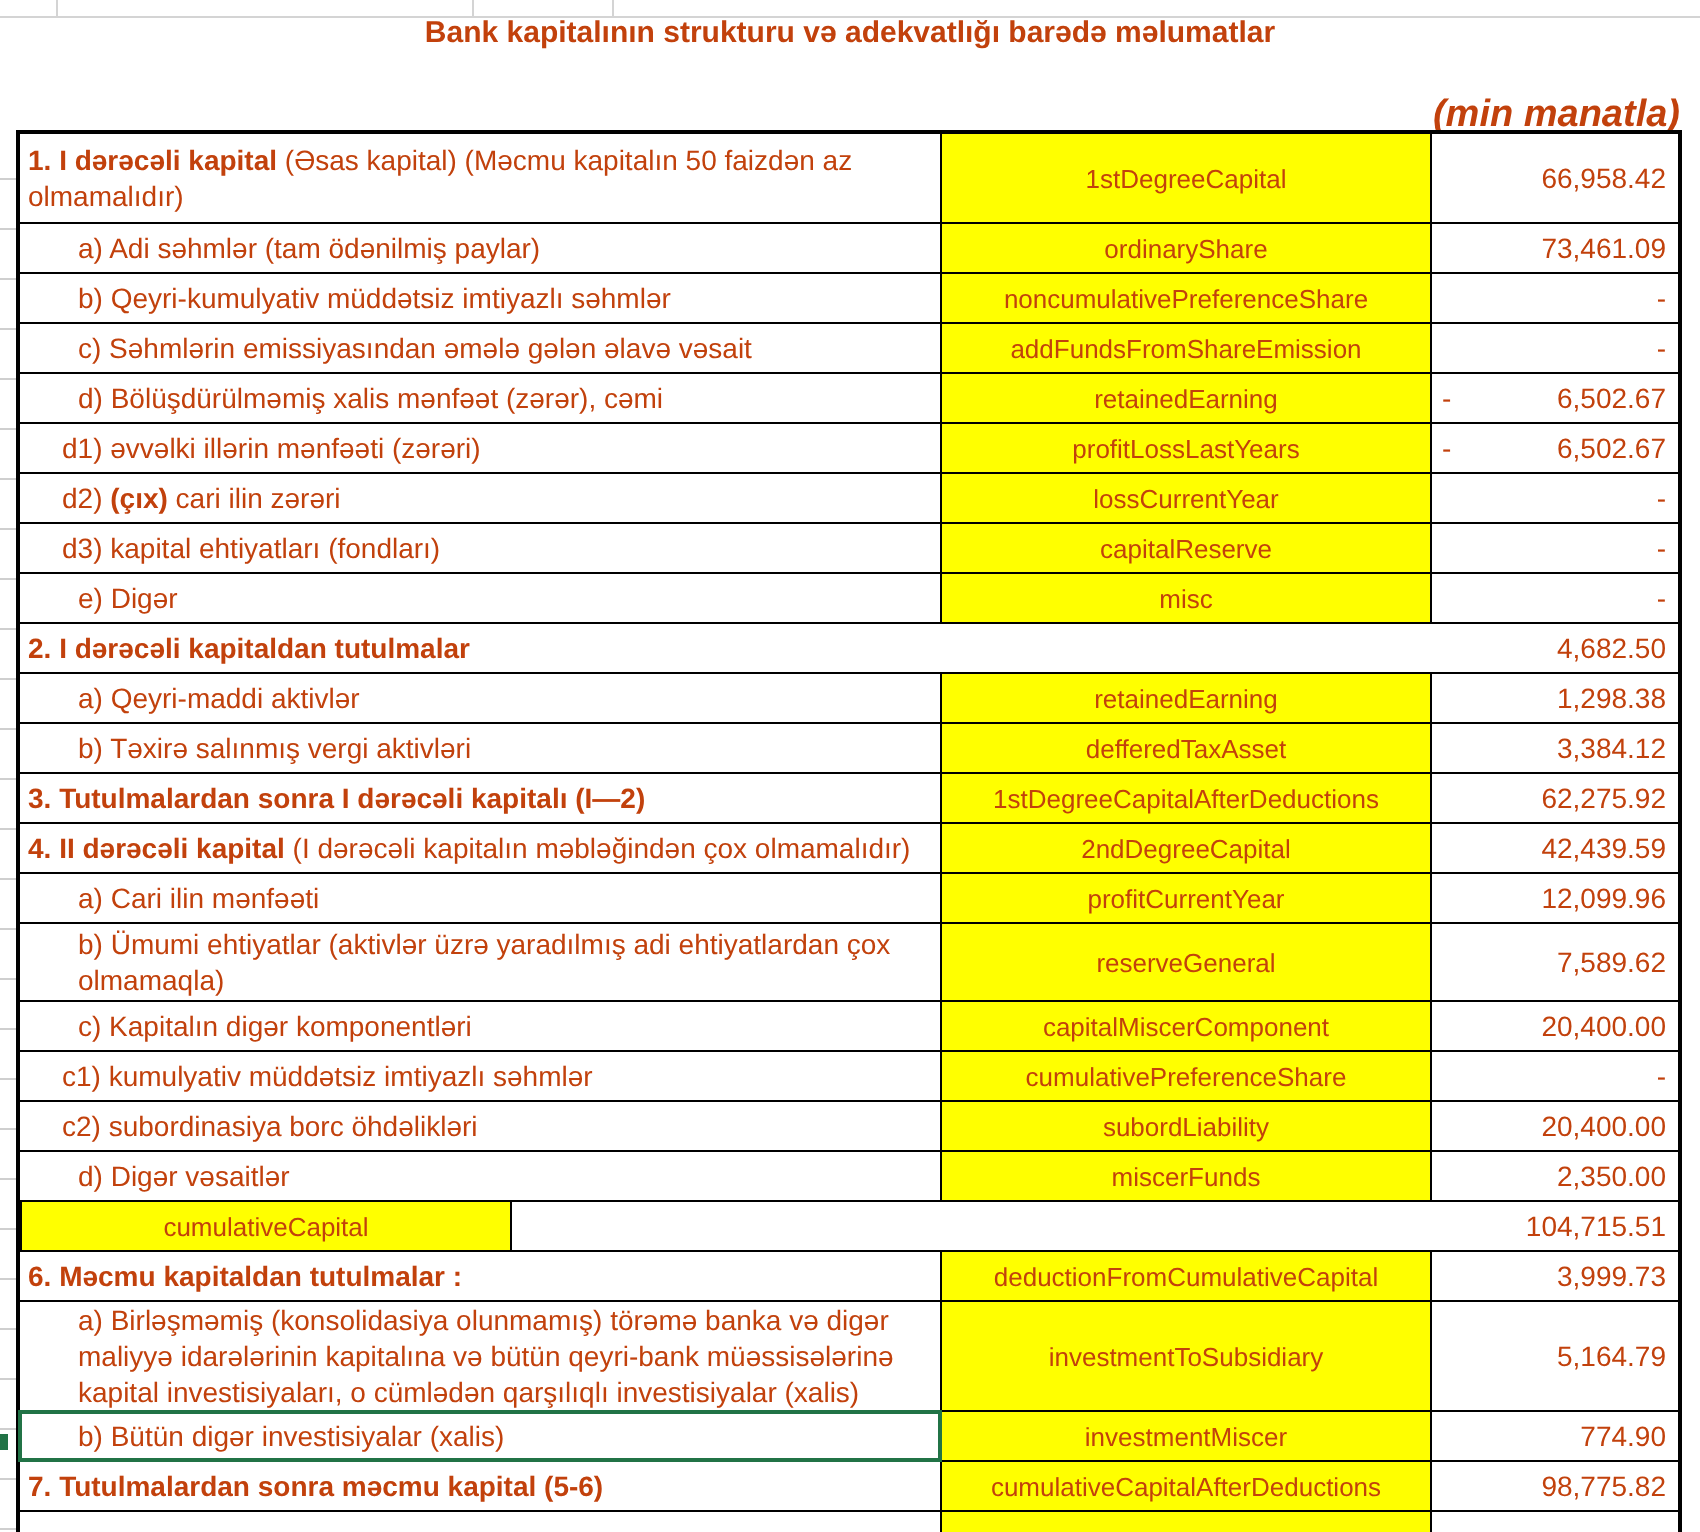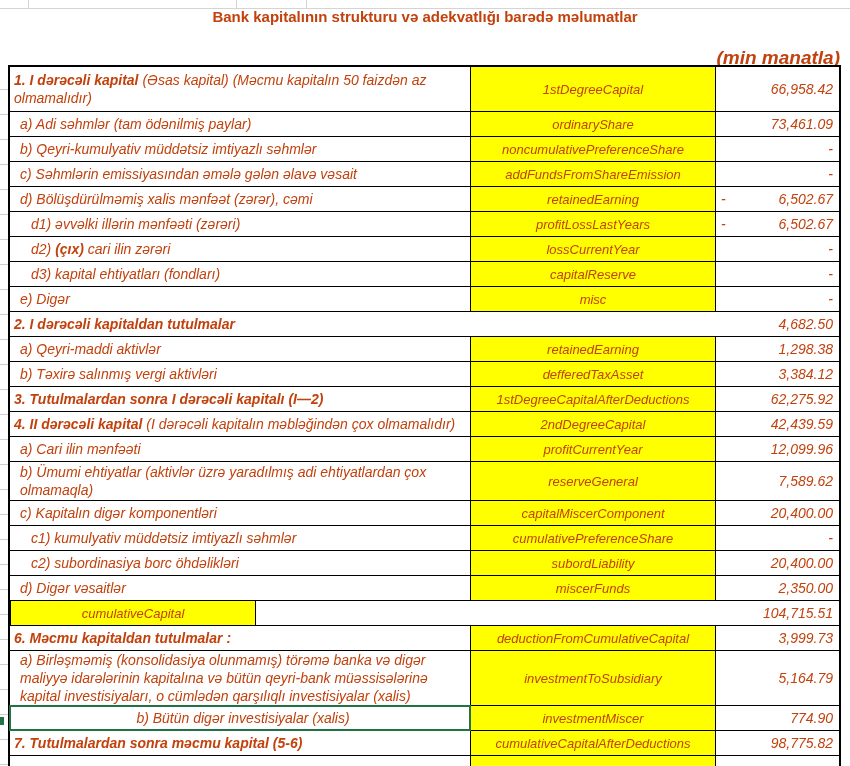--- a/index.html
+++ b/index.html
@@ -9,32 +9,32 @@
   .grid-h{position:absolute;left:0;height:1px;background:#d4d4d4;}
   .grid-v{position:absolute;top:0;width:1px;background:#d4d4d4;}
   .margin-grid{position:absolute;left:0;top:65px;width:8px;height:700px;
       background:repeating-linear-gradient(to bottom,transparent 0 24px,#cfcfcf 24px 25px);}
   .title{position:absolute;top:8px;left:0;width:100%;text-align:center;
          font-size:15px;font-weight:700;}
   .unit{position:absolute;top:47px;right:10px;font-size:19px;font-style:italic;font-weight:600;}
   
   .tbl{position:absolute;left:8px;top:65px;width:833px;border:2px solid #000;box-sizing:border-box;
        background:#fff;}
-  .tr{display:flex;box-sizing:border-box;height:25px;font-style:italic;}
+  .tr{display:flex;box-sizing:border-box;height:25px;}
   .tr + .tr{border-top:1.5px solid #000;}
   .h44{height:44px;} .h39{height:39px;} .h55{height:55px;} .h12{height:12px;}
   .td{box-sizing:border-box;display:flex;align-items:center;overflow:hidden;}
   .desc{width:460px;padding-right:4px;}
   .desc .txt{margin:0;font-size:14px;line-height:18px;}
   .bld{font-weight:700;}
   .code{width:246px;background:#FFFF00;border-left:1.5px solid #000;border-right:1.5px solid #000;
         justify-content:center;font-size:13px;text-align:right;}
   .val{flex:1;justify-content:space-between;font-size:14px;padding:0 6px 0 5px;}
-  .ind0{padding-left:4px;} .ind1{padding-left:10px;} .ind2{padding-left:21px;}
-  .selected{outline:2px solid #217346;outline-offset:-1px;z-index:3;justify-content:center;}
+  .ind0{padding-left:4px;} .ind1{padding-left:29px;} .ind2{padding-left:21px;}
+  .selected{outline:2px solid #217346;outline-offset:-1px;z-index:3;}
   .sel-tick{position:absolute;left:0px;top:717px;width:4px;height:8px;background:#217346;}
 </style>
 </head>
 <body>
 
 <div class="page">
 
   <div class="grid-h" style="top:8px;width:850px;"></div>
   <div class="grid-v" style="left:28px;height:8px;"></div>
   <div class="grid-v" style="left:236px;height:8px;"></div>

